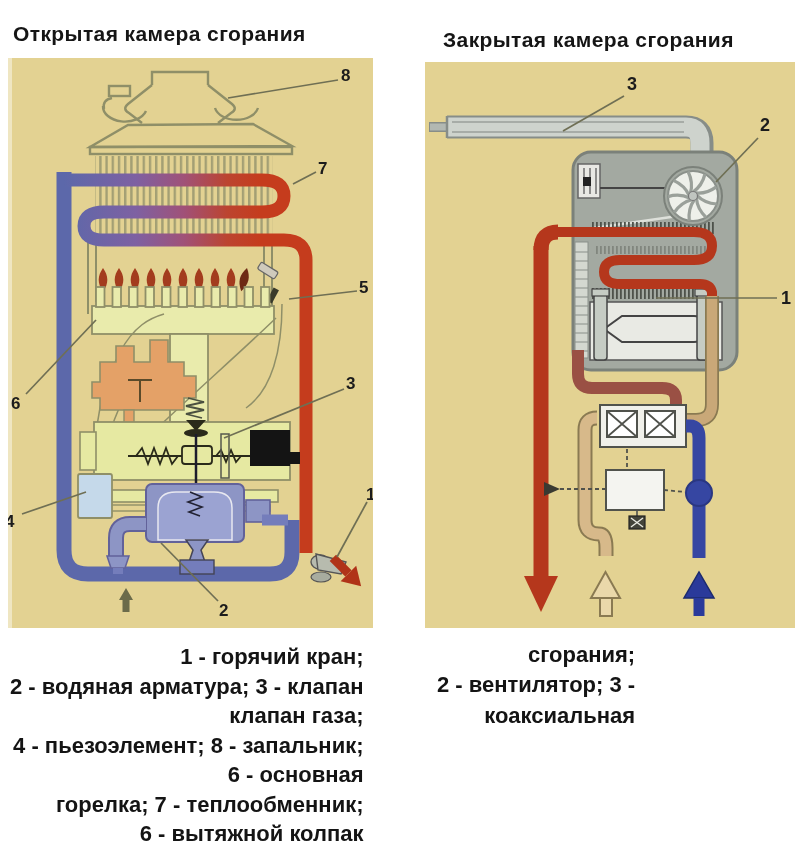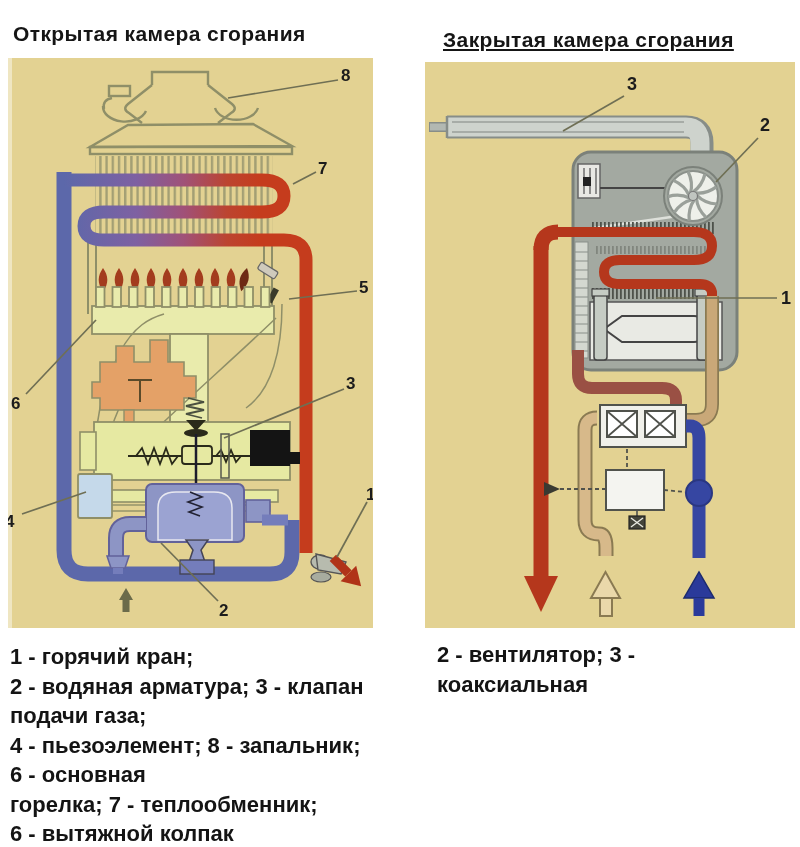--- a/index.html
+++ b/index.html
@@ -1,22 +1,22 @@
 <!DOCTYPE html>
 <html><head>
 <meta charset="utf-8">
 <style>
   html,body{margin:0;padding:0;background:#ffffff;}
   .stage{position:relative;width:800px;height:847px;background:#ffffff;overflow:hidden;
          font-family:"Liberation Sans",sans-serif;}
   .panel-title{position:absolute;font-weight:bold;font-size:21px;letter-spacing:.4px;color:#151515;white-space:nowrap;}
   #title-left{left:13px;top:22px;}
-  #title-right{left:443px;top:28px;text-decoration:underline;}
+  #title-right{left:443px;top:28px;}
   .legend{position:absolute;font-weight:bold;font-size:22px;color:#141414;}
-  .legend div{white-space:nowrap;}
+  .legend div{white-space:nowrap;text-align:right;}
   #legend-left{left:10px;top:642px;line-height:29.5px;}
   #legend-right{left:437px;top:640px;line-height:30.4px;}
   svg{position:absolute;display:block;}
   #svg-left{left:8px;top:58px;}
   #svg-right{left:425px;top:62px;}
   text.callout{font-family:"Liberation Sans",sans-serif;font-weight:bold;fill:#1c1c1c;}
 </style>
 </head>
 <body>
 
@@ -297,25 +297,26 @@
     </g>
 
     <text class="callout" font-size="18" x="627" y="90">3</text>
     <text class="callout" font-size="18" x="760" y="131">2</text>
     <text class="callout" font-size="18" x="781" y="304">1</text>
   </svg>
 
   <div class="legend" id="legend-left">
     <div>1 - горячий кран;</div>
     <div>2 - водяная арматура; 3 - клапан</div>
-    <div>подачи газа;</div>
+    <div>клапан газа;</div>
     <div>4 - пьезоэлемент; 8 - запальник;</div>
     <div>6 - основная</div>
     <div>горелка; 7 - теплообменник;</div>
     <div>6 - вытяжной колпак</div>
   </div>
 
   <div class="legend" id="legend-right">
+    <div>сгорания;</div>
     <div>2 - вентилятор; 3 -</div>
     <div>коаксиальная</div>
   </div>
 
 </div>
 
 </body></html>

